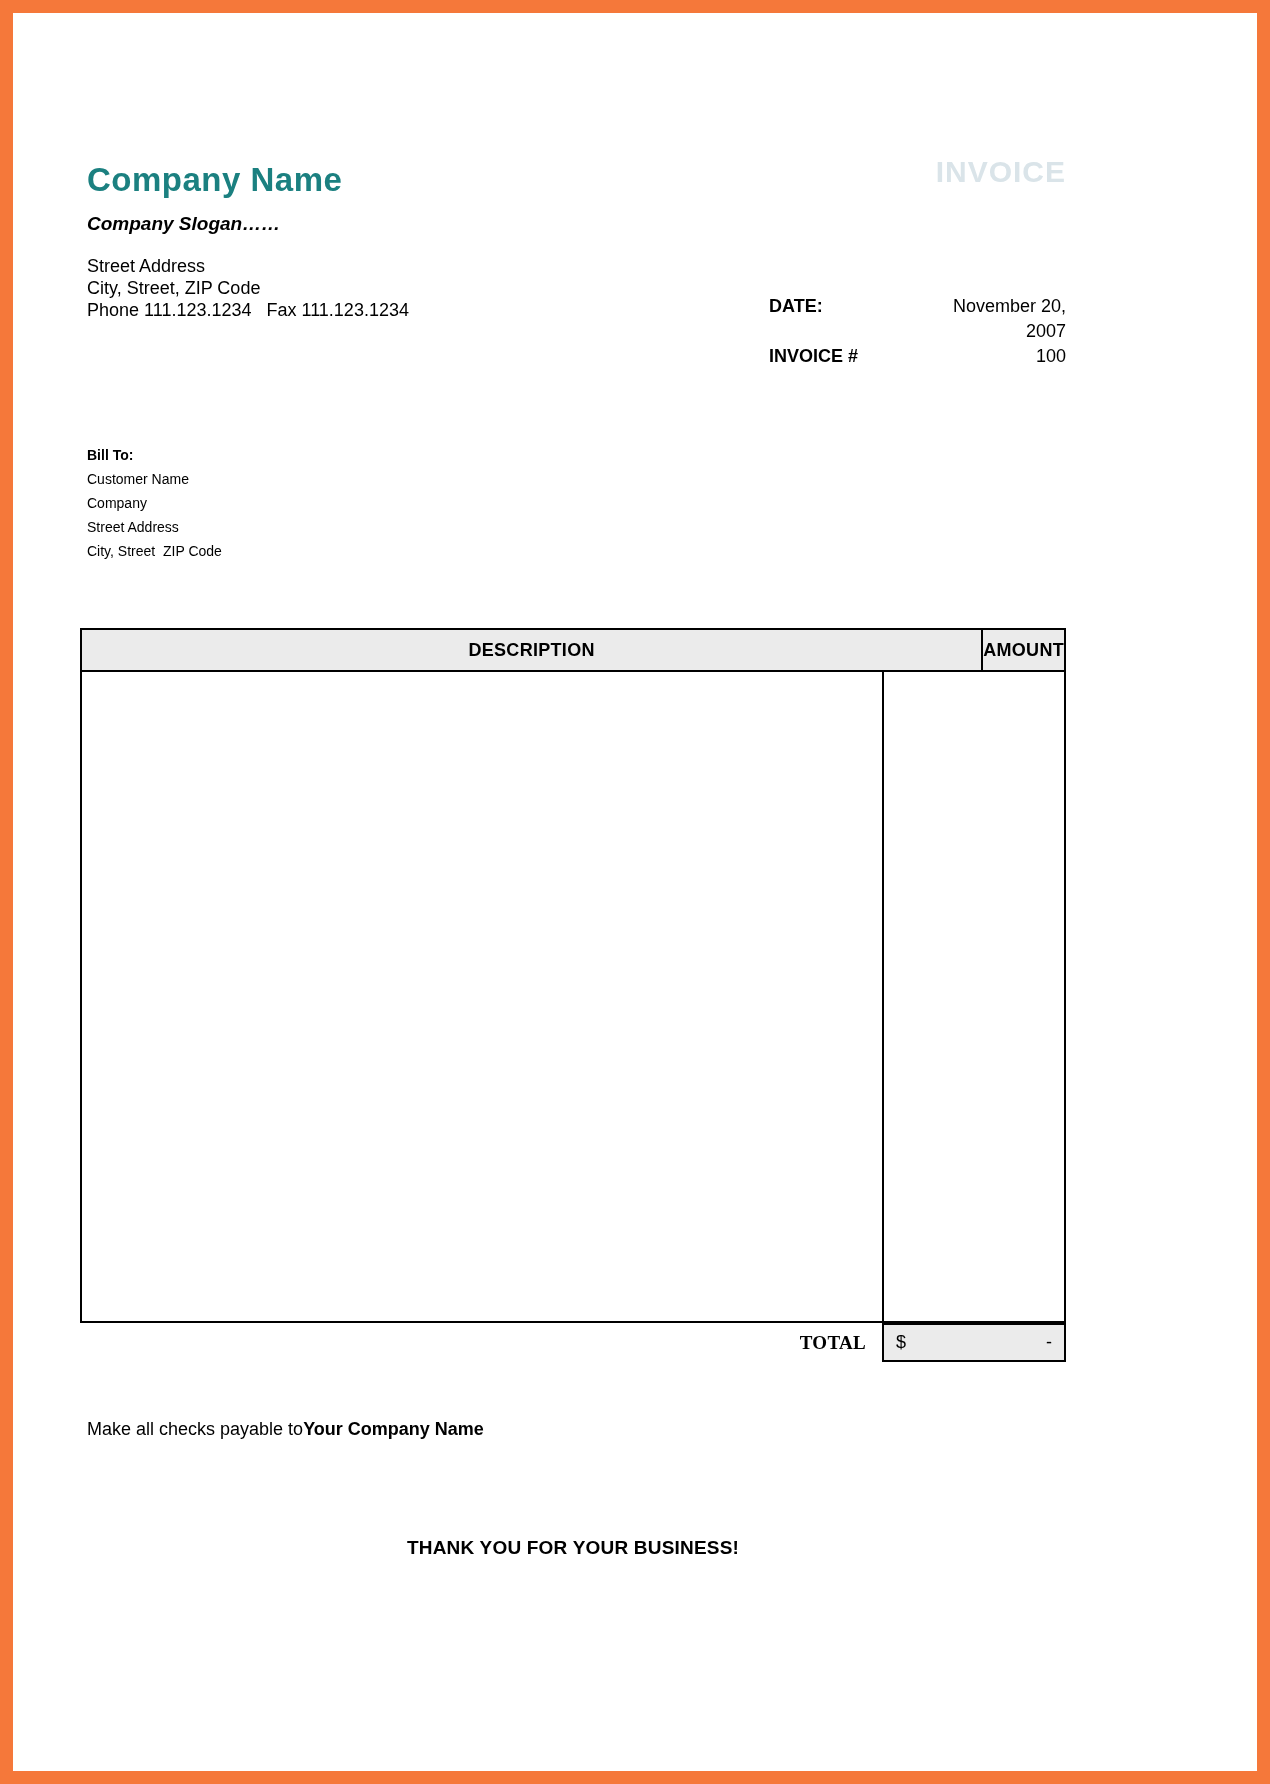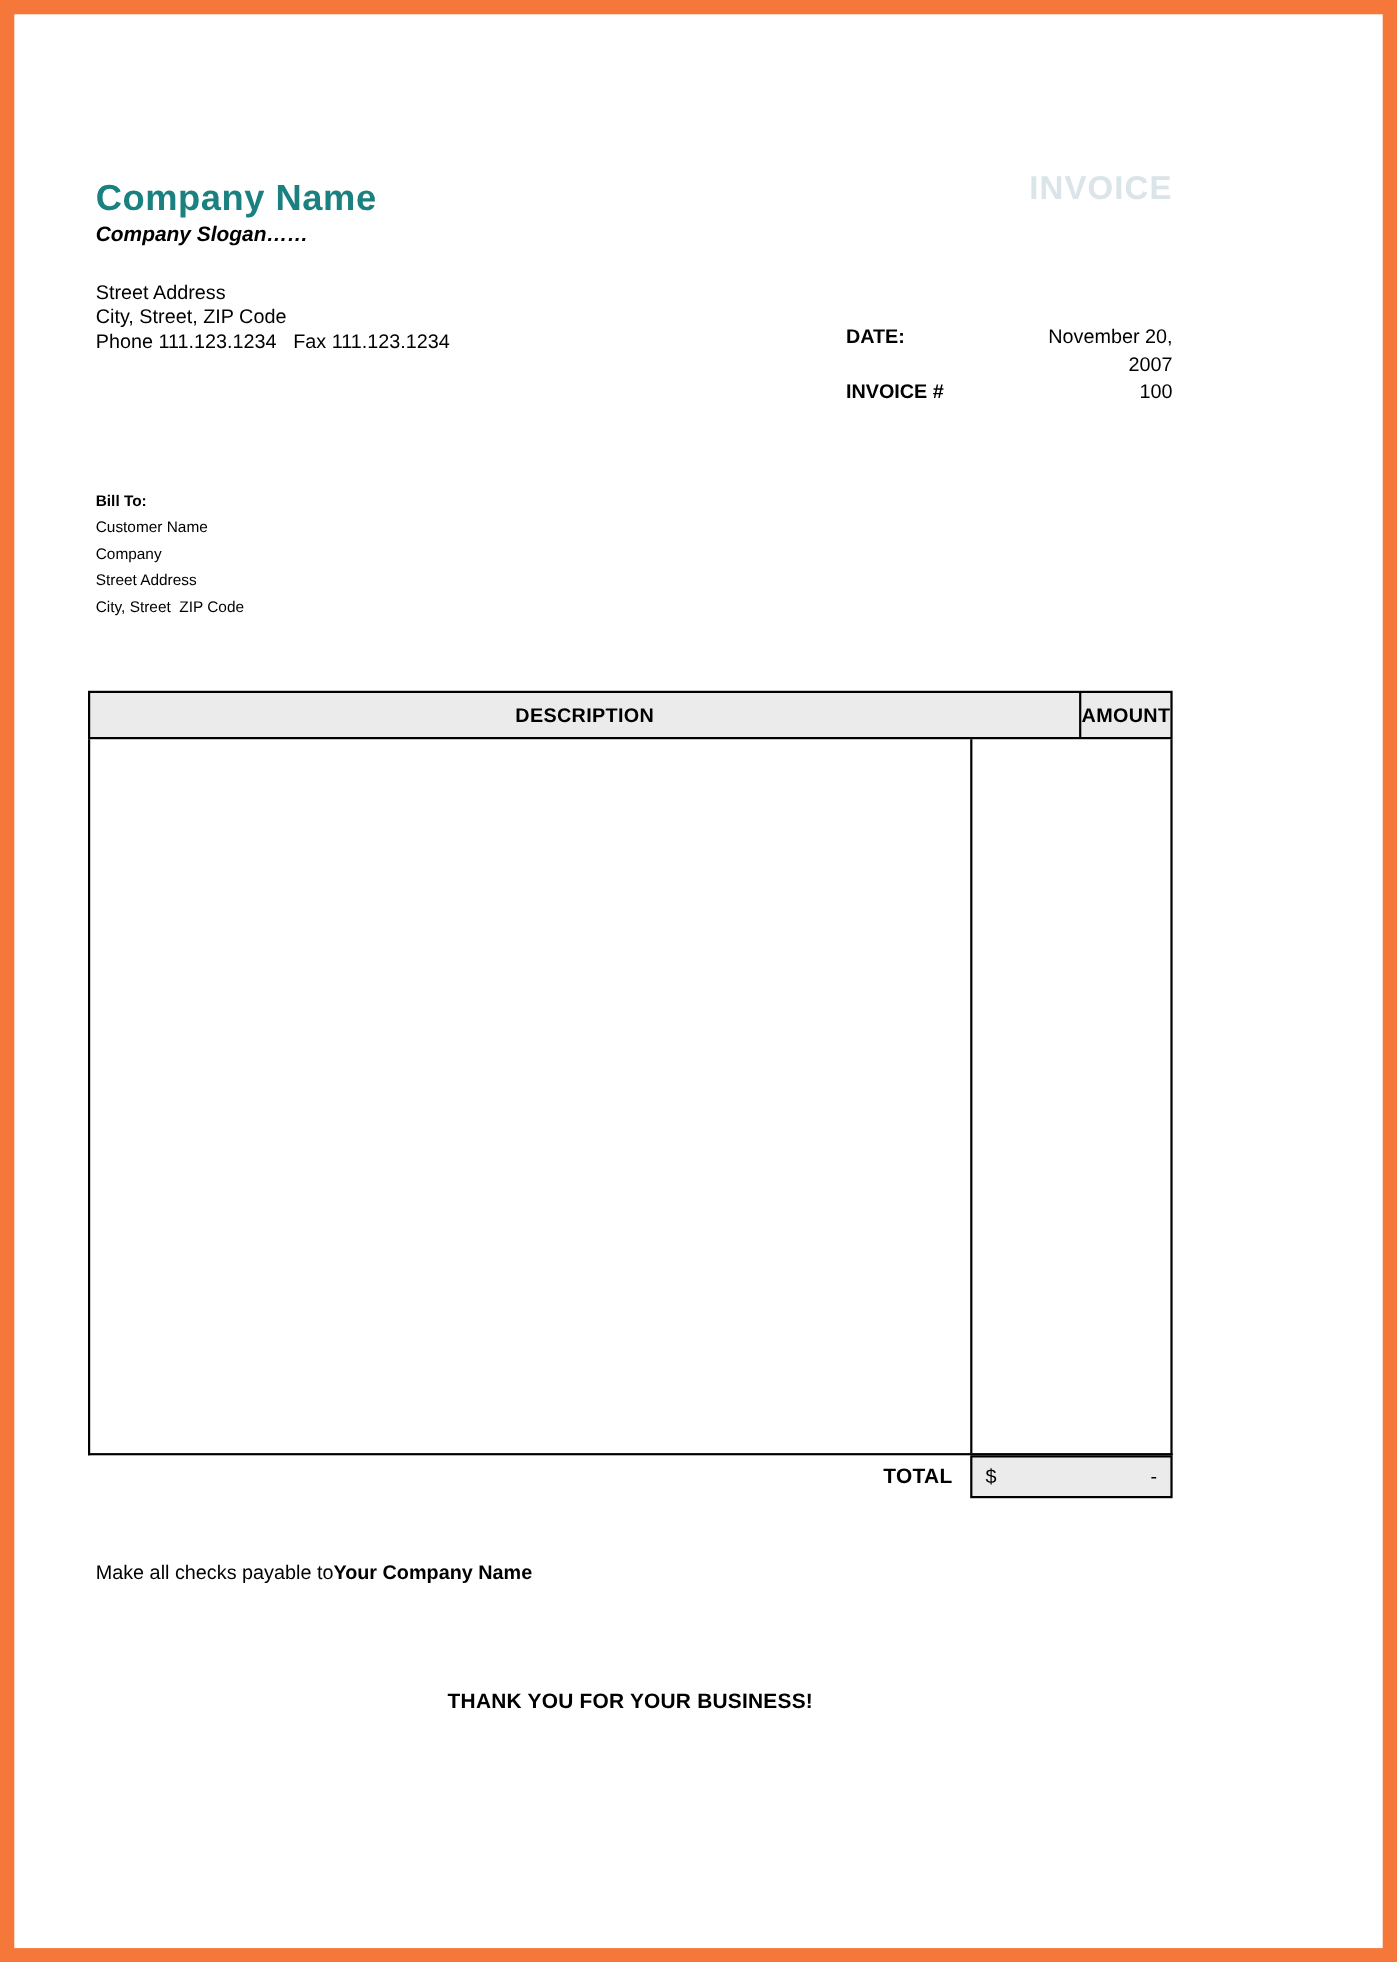--- a/index.html
+++ b/index.html
@@ -8,21 +8,21 @@
     --invoice-watermark:#DAE4E9;
     --table-header-bg:#EBEBEB;
     --border-black:#000000;
   }
   *{margin:0;padding:0;box-sizing:border-box;}
   body{margin:0;font-family:"Liberation Sans","DejaVu Sans",sans-serif;color:#000;}
   .frame{width:1270px;height:1784px;background:var(--frame-orange);padding:13px;}
   .page{position:relative;width:1244px;height:1758px;background:#ffffff;overflow:hidden;padding-left:12px;}
 
   .company-name{position:absolute;left:74px;top:148px;font-size:33px;font-weight:bold;color:var(--brand-teal);letter-spacing:0.5px;}
-  .slogan{position:absolute;left:74px;top:190px;font-size:19px;font-weight:bold;font-style:italic;}
+  .slogan{position:absolute;left:74px;top:200px;font-size:19px;font-weight:bold;font-style:italic;}
   .addr{position:absolute;left:74px;top:242px;font-size:18px;line-height:22px;}
   .addr div{white-space:pre-wrap;}
 
   .invoice-title{position:absolute;left:743px;top:142px;width:310px;text-align:right;
     font-size:30px;font-weight:bold;color:var(--invoice-watermark);letter-spacing:1px;}
 
   .meta{position:absolute;left:756px;top:281px;width:297px;font-size:18px;line-height:25px;}
   .meta-row{display:flex;gap:41px;}
   .meta-label{width:105px;font-weight:bold;flex:none;}
   .meta-value{flex:1;text-align:right;}
@@ -36,21 +36,21 @@
   .t-header{display:flex;height:44px;background:var(--table-header-bg);border:2px solid var(--border-black);}
   .t-header .t-col{display:flex;align-items:center;justify-content:center;
     font-size:18px;font-weight:bold;letter-spacing:0.3px;}
   .t-col-desc{width:954px;border-right:2px solid var(--border-black);}
   .t-col-amt{flex:1;}
   .t-body{position:relative;height:651px;border-left:2px solid var(--border-black);
     border-right:2px solid var(--border-black);border-bottom:2px solid var(--border-black);}
   .t-divider{position:absolute;top:0;left:800px;width:2px;height:100%;background:var(--border-black);}
   .t-total-row{display:flex;height:39px;}
   .t-total-label{width:802px;display:flex;align-items:center;justify-content:flex-end;
-    padding-right:16px;font-size:19px;font-weight:bold;letter-spacing:0.3px;}
+    padding-right:16px;font-size:19px;font-weight:bold;letter-spacing:0.3px;font-family:Liberation Serif, serif;}
   .t-total-box{width:184px;background:var(--table-header-bg);border:2px solid var(--border-black);
     display:flex;align-items:center;justify-content:space-between;padding:0 12px;font-size:18px;}
 
   .payable{position:absolute;left:74px;top:1406px;font-size:18px;}
   .payable .bold{font-weight:bold;}
 
   .thankyou{position:absolute;left:67px;top:1524px;width:986px;text-align:center;
     font-size:19px;font-weight:bold;letter-spacing:0.2px;}
 </style>
 </head>

